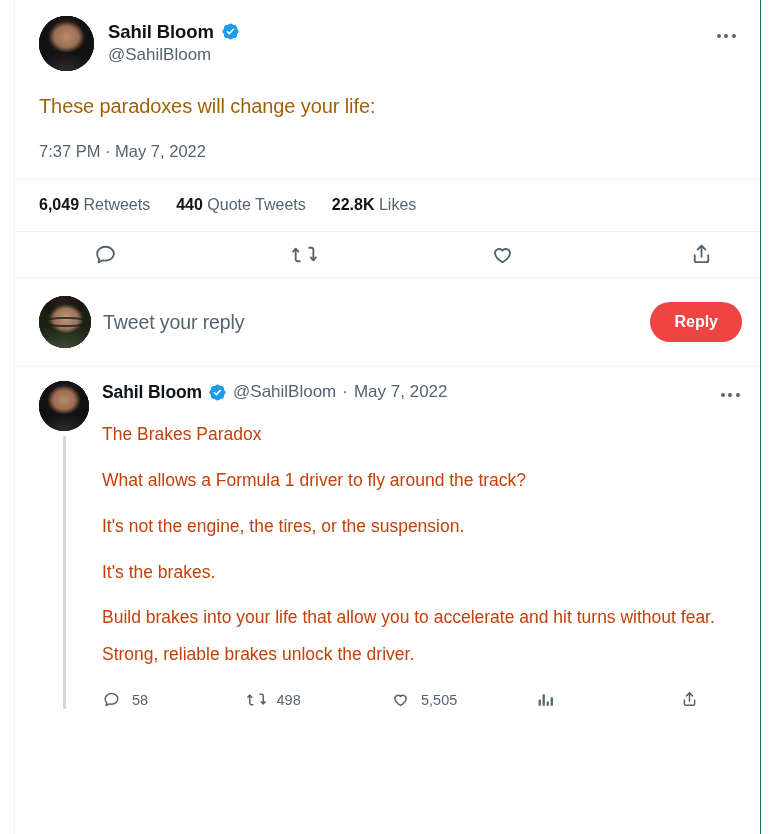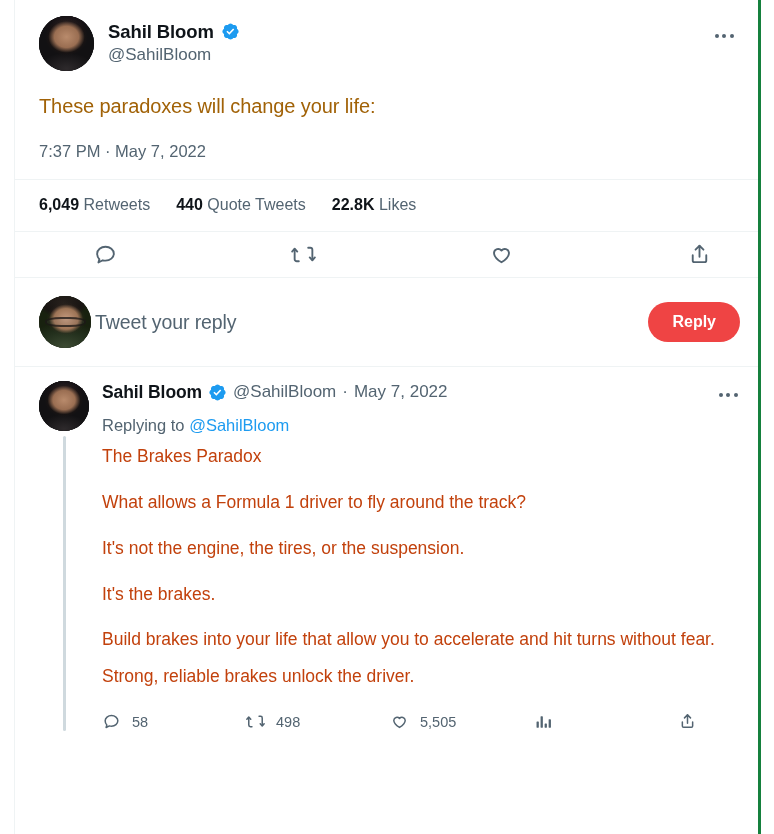--- a/index.html
+++ b/index.html
@@ -14,21 +14,21 @@
   }
 
   .card {
     position: absolute;
     left: 14px;
     top: 0;
     width: 747px;
     min-height: 834px;
     background: #ffffff;
     border-left: 1px solid #eff3f4;
-    border-right: 3px solid #15803d;
+    border-right: 1px solid #15803d;
   }
 
   
   .avatar {
     border-radius: 50%;
     flex: 0 0 auto;
     overflow: hidden;
     position: relative;
     background: #0b0b0d;
   }
@@ -99,21 +99,21 @@
   }
   .action-cell:last-child { flex: 0 0 auto; }
   .icon { display: block; }
 
   
   .composer {
     display: flex; align-items: center;
     padding: 18px 18px 18px 24px;
   }
   .composer-placeholder {
-    flex: 1 1 auto; margin-left: 4px;
+    flex: 1 1 auto; margin-left: 12px;
     font-size: 19.5px; color: #536471; letter-spacing: -0.1px;
   }
   .reply-btn {
     flex: 0 0 auto;
     background: #ef4444;
     color: #ffffff;
     font-size: 16px; font-weight: 700;
     border: none; border-radius: 9999px;
     padding: 11px 24px;
     font-family: "Liberation Sans", sans-serif;
@@ -263,24 +263,20 @@
           <span class="thread-dot">·</span>
           <span class="thread-date">May 7, 2022</span>
         </div>
         <div class="more-btn" style="margin-top:-4px;margin-right:-4px;">
           <i></i>
           <i></i>
           <i></i>
         </div>
       </div>
 
-      <div class="replying-to">
-        <span>Replying to</span>
-        <a href="#">@SahilBloom</a>
-      </div>
 
       <div class="thread-text">
         <p>The Brakes Paradox</p>
         <p>What allows a Formula 1 driver to fly around the track?</p>
         <p>It's not the engine, the tires, or the suspension.</p>
         <p>It's the brakes.</p>
         <p style="margin-bottom:12px;">Build brakes into your life that allow you to accelerate and hit turns without fear.</p>
         <p>Strong, reliable brakes unlock the driver.</p>
       </div>
 

